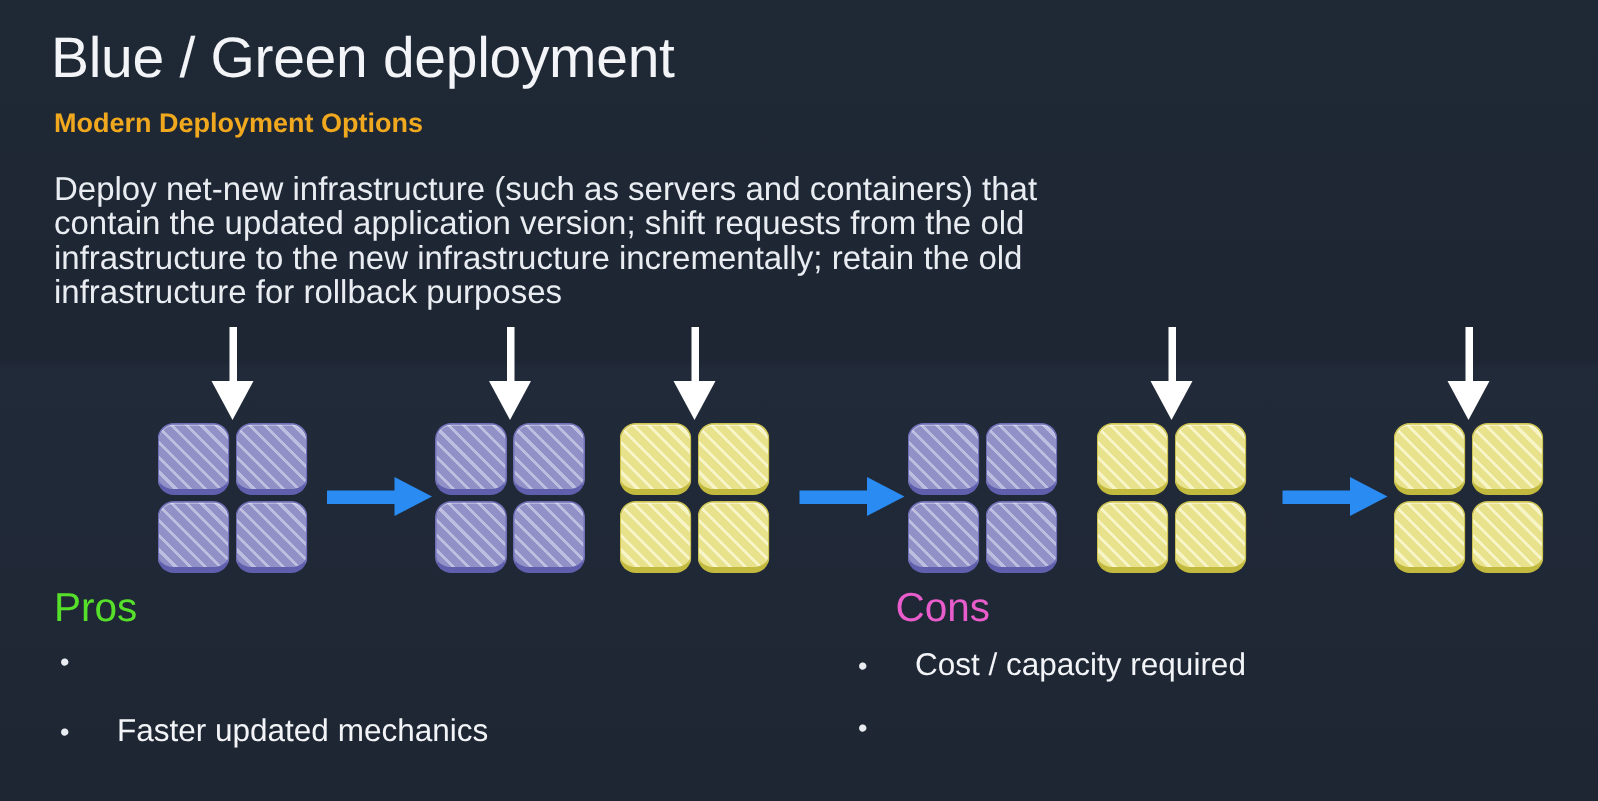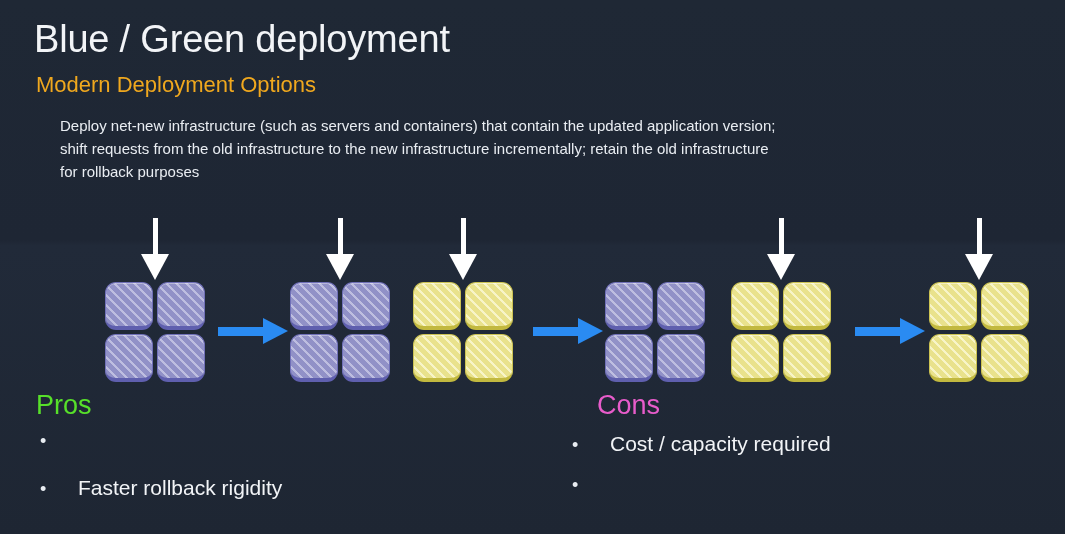--- a/index.html
+++ b/index.html
@@ -32,36 +32,35 @@
     font-size: 38px;
     font-weight: normal;
     color: #f2f4f7;
     letter-spacing: -0.2px;
     white-space: nowrap;
   }
   .subtitle {
     position: absolute;
     left: 36px;
     top: 72px;
-    font-size: 22px;
-    font-weight: normal;
+    font-size: 18px;
+    font-weight: bold;
     color: #f0a81e;
     letter-spacing: 0px;
     white-space: nowrap;
   }
   .body-text {
     position: absolute;
     left: 36px;
     top: 114px;
     width: 730px;
-    font-size: 15px;
+    font-size: 22px;
     line-height: 23px;
     color: #e9edf2;
     font-weight: normal;
-    margin-left: 24px;
   }
 
   
   #diagram {
     position: absolute;
     left: 0;
     top: 0;
     width: 1065px;
     height: 534px;
     pointer-events: none;
@@ -274,21 +273,21 @@
     </div>
 
   <div class="col-head pros">Pros</div>
   <div class="col-head cons">Cons</div>
 
   <div class="bullet-row pros-b0">
     <span class="bullet-dot">•</span>
   </div>
   <div class="bullet-row pros-b1">
     <span class="bullet-dot">•</span>
-    <span class="bullet-text">Faster rollback rigidity</span>
+    <span class="bullet-text">Faster updated mechanics</span>
   </div>
 
   <div class="bullet-row cons-b0">
     <span class="bullet-dot">•</span>
     <span class="bullet-text">Cost / capacity required</span>
   </div>
   <div class="bullet-row cons-b1">
     <span class="bullet-dot">•</span>
   </div>
 

